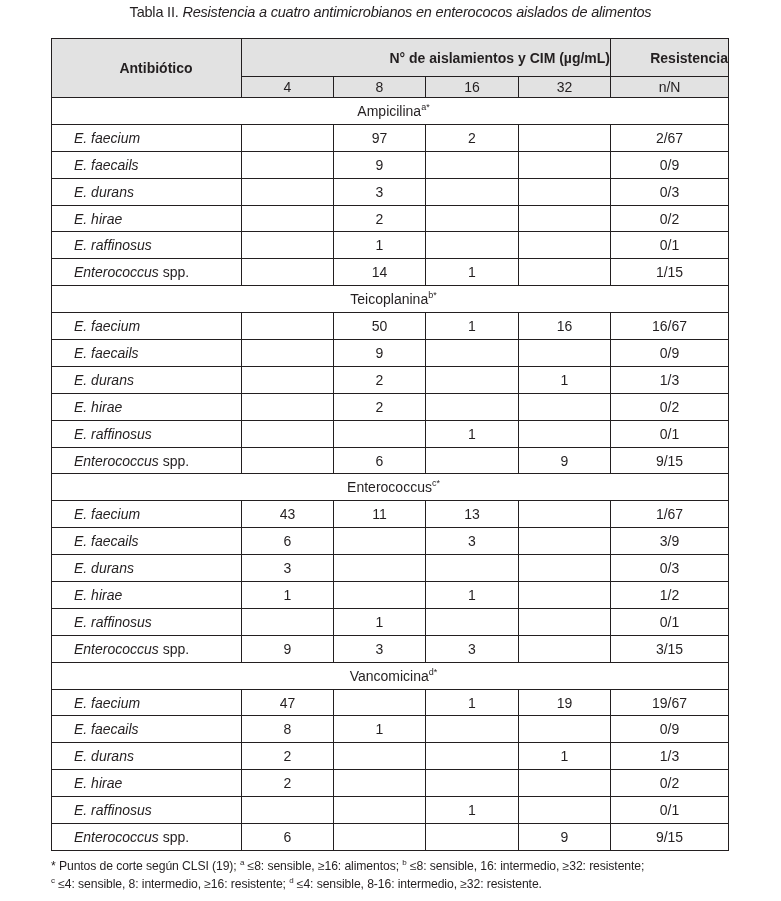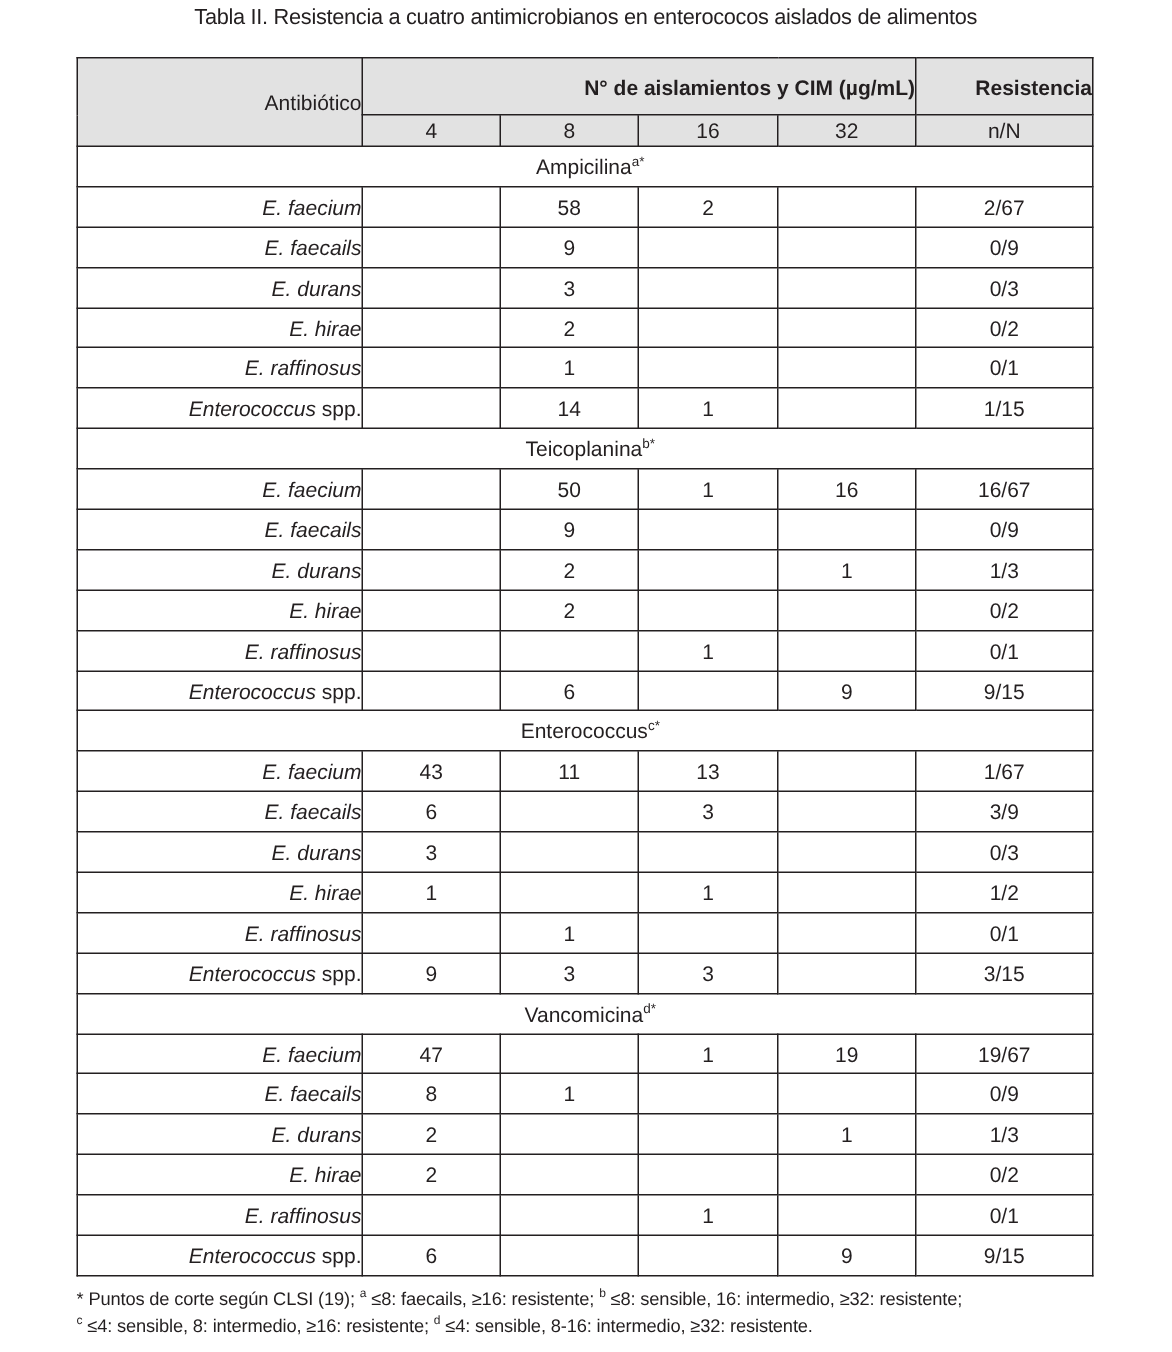--- a/index.html
+++ b/index.html
@@ -1,27 +1,27 @@
 <!DOCTYPE html>
 <html><head>
 <meta charset="utf-8">
 <style>
   html, body { margin: 0; padding: 0; background: #ffffff; }
   body { width: 781px; height: 901px; position: relative; font-family: "Liberation Sans", sans-serif; color: #231f20; }
   .caption { position: absolute; top: 4px; left: 0; width: 781px; text-align: center; font-size: 14.5px; letter-spacing: -0.2px; }
-  .caption .it { }
+  .caption .it { font-style: italic; }
   table { position: absolute; left: 51px; top: 38px; border-collapse: collapse; width: 677px; font-size: 14px; table-layout: fixed; }
   td, th { border: 1.3px solid #231f20; padding: 0; font-weight: normal; }
   thead th { background: #e2e2e2; }
-  th.antib { text-align: right; padding-left: 19px; height: 57px; }
+  th.antib { text-align: center; padding-left: 19px; height: 57px; font-weight: bold; }
   th.group { height: 37px; text-align: right; font-weight: bold; }
   th.sub { height: 20px; text-align: center; }
   tbody td { height: 25.9px; }
   td.section { text-align: center; padding-left: 7px; border-bottom: 1.3px solid #231f20; }
-  td.species { padding-left: 22px; font-style: italic; text-align: right; }
+  td.species { padding-left: 22px; font-style: italic; }
   td.species .rom { font-style: normal; }
   td.num { text-align: center; }
   td.res { text-align: center; }
   sup { font-size: 9px; line-height: 0; }
   .foot { position: absolute; left: 51px; top: 857px; width: 720px; font-size: 12.2px; line-height: 18px; letter-spacing: -0.1px; }
   .foot sup { font-size: 8px; }
 </style>
 </head>
 <body>
 
@@ -50,21 +50,21 @@
       <th class="sub">n/N</th>
     </tr>
   </thead>
   <tbody id="tbody">
       <tr>
         <td class="section" colspan="6"><span>Ampicilina</span><sup>a*</sup></td>
       </tr>
       <tr>
         <td class="species"><span>E. faecium</span><span class="rom"></span></td>
         <td class="num"></td>
-        <td class="num">58</td>
+        <td class="num">97</td>
         <td class="num">2</td>
         <td class="num"></td>
         <td class="res">2/67</td>
       </tr>
       <tr>
         <td class="species"><span>E. faecails</span><span class="rom"></span></td>
         <td class="num"></td>
         <td class="num">9</td>
         <td class="num"></td>
         <td class="num"></td>
@@ -251,13 +251,13 @@
         <td class="species"><span>Enterococcus</span><span class="rom"> spp.</span></td>
         <td class="num">6</td>
         <td class="num"></td>
         <td class="num"></td>
         <td class="num">9</td>
         <td class="res">9/15</td>
       </tr>
     </tbody>
 </table>
 
-<div class="foot"><span>* Puntos de corte según CLSI (19); </span><sup>a</sup><span> ≤8: faecails, ≥16: resistente; </span><sup>b</sup><span> ≤8: sensible, 16: intermedio, ≥32: resistente;</span><br><sup>c</sup><span> ≤4: sensible, 8: intermedio, ≥16: resistente; </span><sup>d</sup><span> ≤4: sensible, 8-16: intermedio, ≥32: resistente.</span></div>
+<div class="foot"><span>* Puntos de corte según CLSI (19); </span><sup>a</sup><span> ≤8: sensible, ≥16: alimentos; </span><sup>b</sup><span> ≤8: sensible, 16: intermedio, ≥32: resistente;</span><br><sup>c</sup><span> ≤4: sensible, 8: intermedio, ≥16: resistente; </span><sup>d</sup><span> ≤4: sensible, 8-16: intermedio, ≥32: resistente.</span></div>
 
 </body></html>

